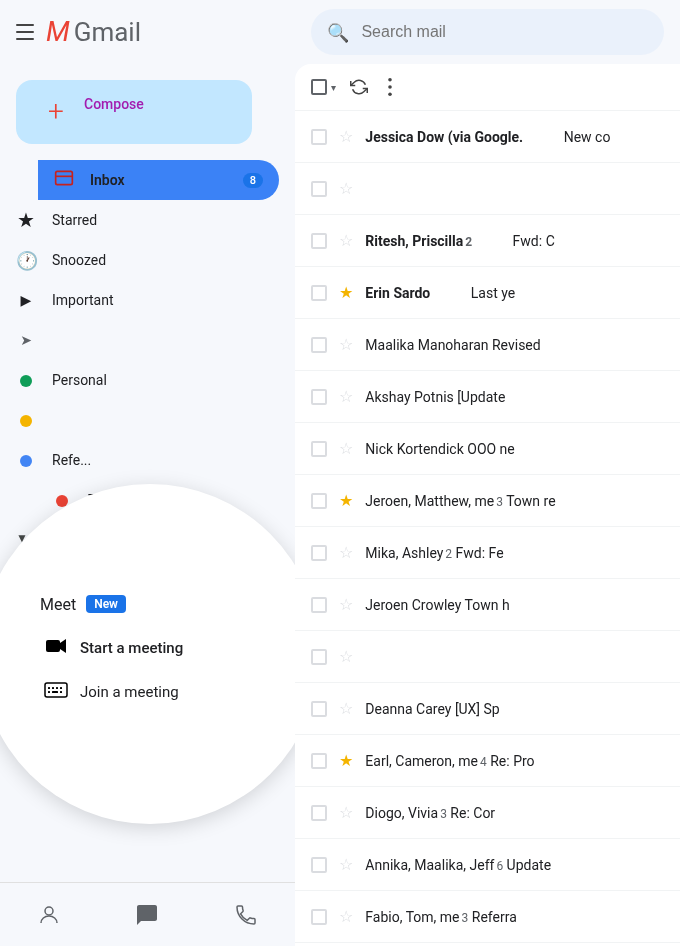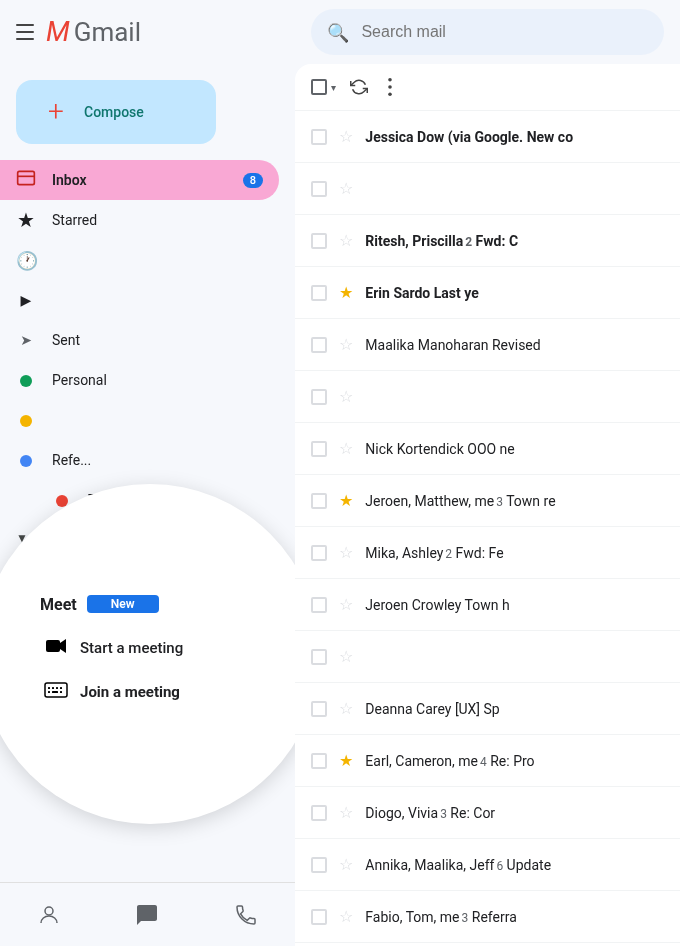--- a/index.html
+++ b/index.html
@@ -48,31 +48,30 @@
       background: #f6f8fc;
       overflow-y: auto;
       padding-top: 8px;
       flex-shrink: 0;
       position: relative;
     }
 
     
     .compose-btn {
       display: flex;
-      align-items: center;
       gap: 12px;
       margin: 8px 16px 16px 16px;
       background: #c2e7ff;
       border-radius: 16px;
       padding: 16px 24px;
       cursor: pointer;
-      width: 200px;
+      width: 236px;
       font-size: 14px;
       font-weight: 500;
-      color: #0f766e;
+      color: #a21caf;
     }
     .compose-plus {
       width: 32px;
       height: 32px;
       border-radius: 50%;
       display: flex;
       align-items: center;
       justify-content: center;
       font-size: 24px;
       position: relative;
@@ -87,22 +86,23 @@
       padding: 4px 16px;
       height: 40px;
       cursor: pointer;
       border-radius: 0 20px 20px 0;
       margin-right: 16px;
       font-size: 14px;
       color: #202124;
       position: relative;
     }
     .nav-item.active {
-      background: #f9a8d4;
+      background: #3b82f6;
       font-weight: 600;
+      margin-left: 38px;
     }
     .nav-icon { width: 20px; text-align: center; font-size: 18px; flex-shrink: 0; }
     .nav-label { flex: 1; font-size: 14px; }
     .nav-badge {
       background: #1a73e8;
       color: white;
       border-radius: 10px;
       padding: 1px 7px;
       font-size: 11px;
       font-weight: 500;
@@ -117,21 +117,21 @@
       font-size: 14px;
       color: #444746;
       gap: 8px;
       height: 36px;
     }
     .meet-title { font-size: 14px; font-weight: 500; color: #202124; }
     .new-badge {
       background: #1a73e8;
       color: white;
       border-radius: 4px;
-      padding: 2px 24px;
+      padding: 2px 8px;
       font-size: 12px;
       font-weight: 600;
     }
     .meet-item {
       display: flex;
       align-items: center;
       gap: 12px;
       padding: 8px 4px;
       cursor: pointer;
       font-size: 14px;
@@ -201,21 +201,21 @@
     .email-row {
       display: flex;
       align-items: center;
       padding: 8px 16px;
       border-bottom: 1px solid #f1f3f4;
       cursor: pointer;
       gap: 8px;
       min-height: 52px;
     }
     .email-row.unread .email-sender { font-weight: 700; }
-    .email-row.unread .email-subject { font-weight: 700; }
+    .email-row.unread .email-subject { font-weight: 400; margin-left: 37px; }
     .email-check { width: 16px; height: 16px; border: 2px solid #dadce0; border-radius: 2px; flex-shrink: 0; cursor: pointer; }
     .email-star { font-size: 16px; color: #dadce0; cursor: pointer; flex-shrink: 0; margin: 0 4px; }
     .email-star.starred { color: #f4b400; }
     .email-sender { font-size: 14px; color: #202124; min-width: 180px; max-width: 200px; white-space: nowrap; overflow: hidden; text-overflow: ellipsis; flex-shrink: 0; }
     .email-body { flex: 1; font-size: 14px; color: #202124; white-space: nowrap; overflow: hidden; text-overflow: ellipsis; }
     .email-subject { color: #202124; }
     .email-count { font-size: 12px; color: #5f6368; margin-left: 2px; }
 
     
     .circle-overlay {
@@ -281,29 +281,30 @@
       <span class="nav-badge">8</span>
     </div>
 
     <div class="nav-item">
       <span class="nav-icon" style="color:#202124; font-size:20px;">★</span>
       <span class="nav-label">Starred</span>
     </div>
 
     <div class="nav-item">
       <span class="nav-icon" style="color:#5f6368;">🕐</span>
+      <span class="nav-label">Snoozed</span>
     </div>
 
     <div class="nav-item">
       <span class="nav-icon" style="color:#202124; font-size:14px;">▶</span>
+      <span class="nav-label">Important</span>
     </div>
 
     <div class="nav-item">
       <span class="nav-icon" style="color:#5f6368; font-size:14px;">➤</span>
-      <span class="nav-label">Sent</span>
     </div>
 
     <div class="nav-item">
       <span class="nav-icon">
         <span style="width:12px;height:12px;border-radius:50%;background:#0f9d58;display:inline-block;"></span>
       </span>
       <span class="nav-label">Personal</span>
     </div>
 
     <div class="nav-item">
@@ -327,21 +328,21 @@
     </div>
 
     <div class="section-row">
       <span style="font-size:12px;">▼</span>
       <span style="font-size:14px;">More</span>
     </div>
 
     <div class="circle-overlay">
 
       <div style="display:flex;align-items:center;gap:10px;margin-bottom:12px;width:220px;">
-        <span class="meet-title" style="font-size:16px;font-weight:700;color:#202124;">Meet</span>
+        <span class="meet-title" style="font-size:16px;font-weight:400;color:#202124;">Meet</span>
         <span class="new-badge">New</span>
       </div>
 
       <div class="meet-item" style="width:220px;">
         <span class="meet-icon">
           <svg width="24" height="24" viewBox="0 0 24 24" fill="black">
               <rect x="2" y="6" width="14" height="12" rx="2"></rect>
               <polygon points="16,9 22,5 22,19 16,15"></polygon>
             </svg>
         </span>
@@ -354,21 +355,21 @@
               <rect x="1" y="5" width="22" height="14" rx="2" fill="none" stroke="black" stroke-width="1.5"></rect>
               <rect x="4" y="9" width="2" height="2" rx="0.5" fill="black"></rect>
               <rect x="8" y="9" width="2" height="2" rx="0.5" fill="black"></rect>
               <rect x="12" y="9" width="2" height="2" rx="0.5" fill="black"></rect>
               <rect x="16" y="9" width="2" height="2" rx="0.5" fill="black"></rect>
               <rect x="4" y="13" width="2" height="2" rx="0.5" fill="black"></rect>
               <rect x="8" y="13" width="6" height="2" rx="0.5" fill="black"></rect>
               <rect x="16" y="13" width="2" height="2" rx="0.5" fill="black"></rect>
             </svg>
         </span>
-        <span style="font-size:15px;font-weight:700;">Join a meeting</span>
+        <span style="font-size:15px;font-weight:400;">Join a meeting</span>
       </div>
     </div>
 
     <div class="chat-section" style="margin-top:320px;">
       <div class="chat-header-row">
         <span style="font-size:14px;color:#444746;">Chat</span>
       </div>
 
       <div class="nina-row">
         <div class="avatar">
@@ -471,20 +472,24 @@
         <span class="email-star">☆</span>
         <div class="email-body">
           <span class="email-sender">Maalika Manoharan</span>
           <span class="email-subject">Revised</span>
         </div>
       </div>
 
       <div class="email-row">
         <div class="email-check"></div>
         <span class="email-star">☆</span>
+        <div class="email-body">
+          <span class="email-sender">Akshay Potnis</span>
+          <span class="email-subject">[Update</span>
+        </div>
       </div>
 
       <div class="email-row">
         <div class="email-check"></div>
         <span class="email-star">☆</span>
         <div class="email-body">
           <span class="email-sender">Nick Kortendick</span>
           <span class="email-subject">OOO ne</span>
         </div>
       </div>

